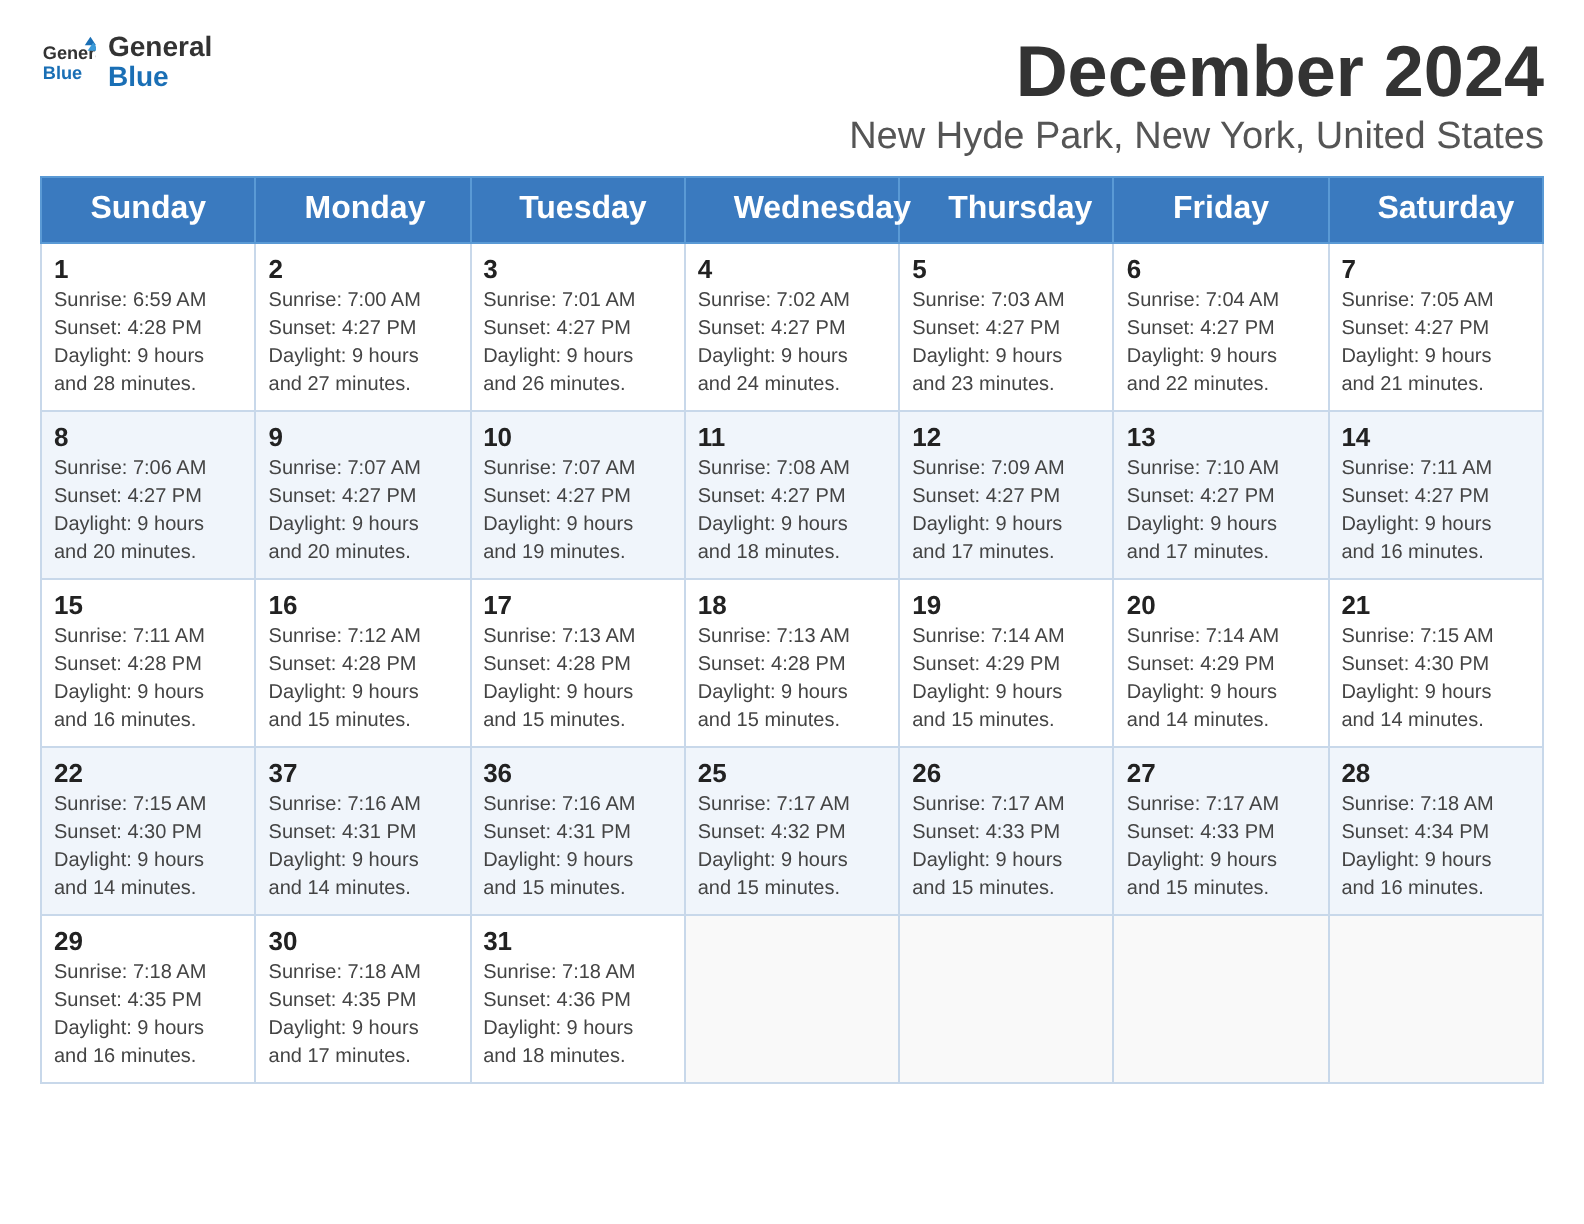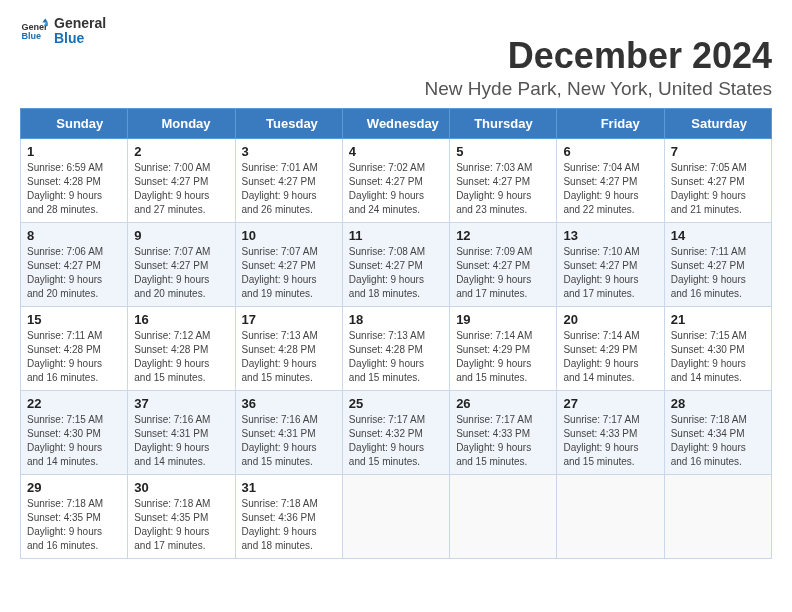--- a/index.html
+++ b/index.html
@@ -20,21 +20,20 @@
       display: flex;
       align-items: center;
       gap: 4px;
     }
     .logo-icon {
       width: 28px;
       height: 28px;
     }
     .title-block {
       text-align: right;
-      margin-top: 20px;
     }
     .calendar-title {
       font-size: 36px;
       font-weight: bold;
       color: #333;
       line-height: 1.1;
     }
     .calendar-subtitle {
       font-size: 19px;
       color: #555;
@@ -42,24 +41,24 @@
     }
     .calendar-table {
       width: 100%;
       border-collapse: collapse;
       margin-top: 6px;
       table-layout: fixed;
     }
     .calendar-table th {
       background-color: #3a7abf;
       color: #fff;
-      font-size: 13px;
+      font-size: 16px;
       font-weight: bold;
       padding: 7px 24px;
-      text-align: right;
+      text-align: center;
       border: 1px solid #5a9ad5;
     }
     .calendar-table td {
       border: 1px solid #c8d8ea;
       vertical-align: top;
       padding: 5px 6px;
       font-size: 10.5px;
       color: #333;
       background: #fff;
       min-height: 80px;

